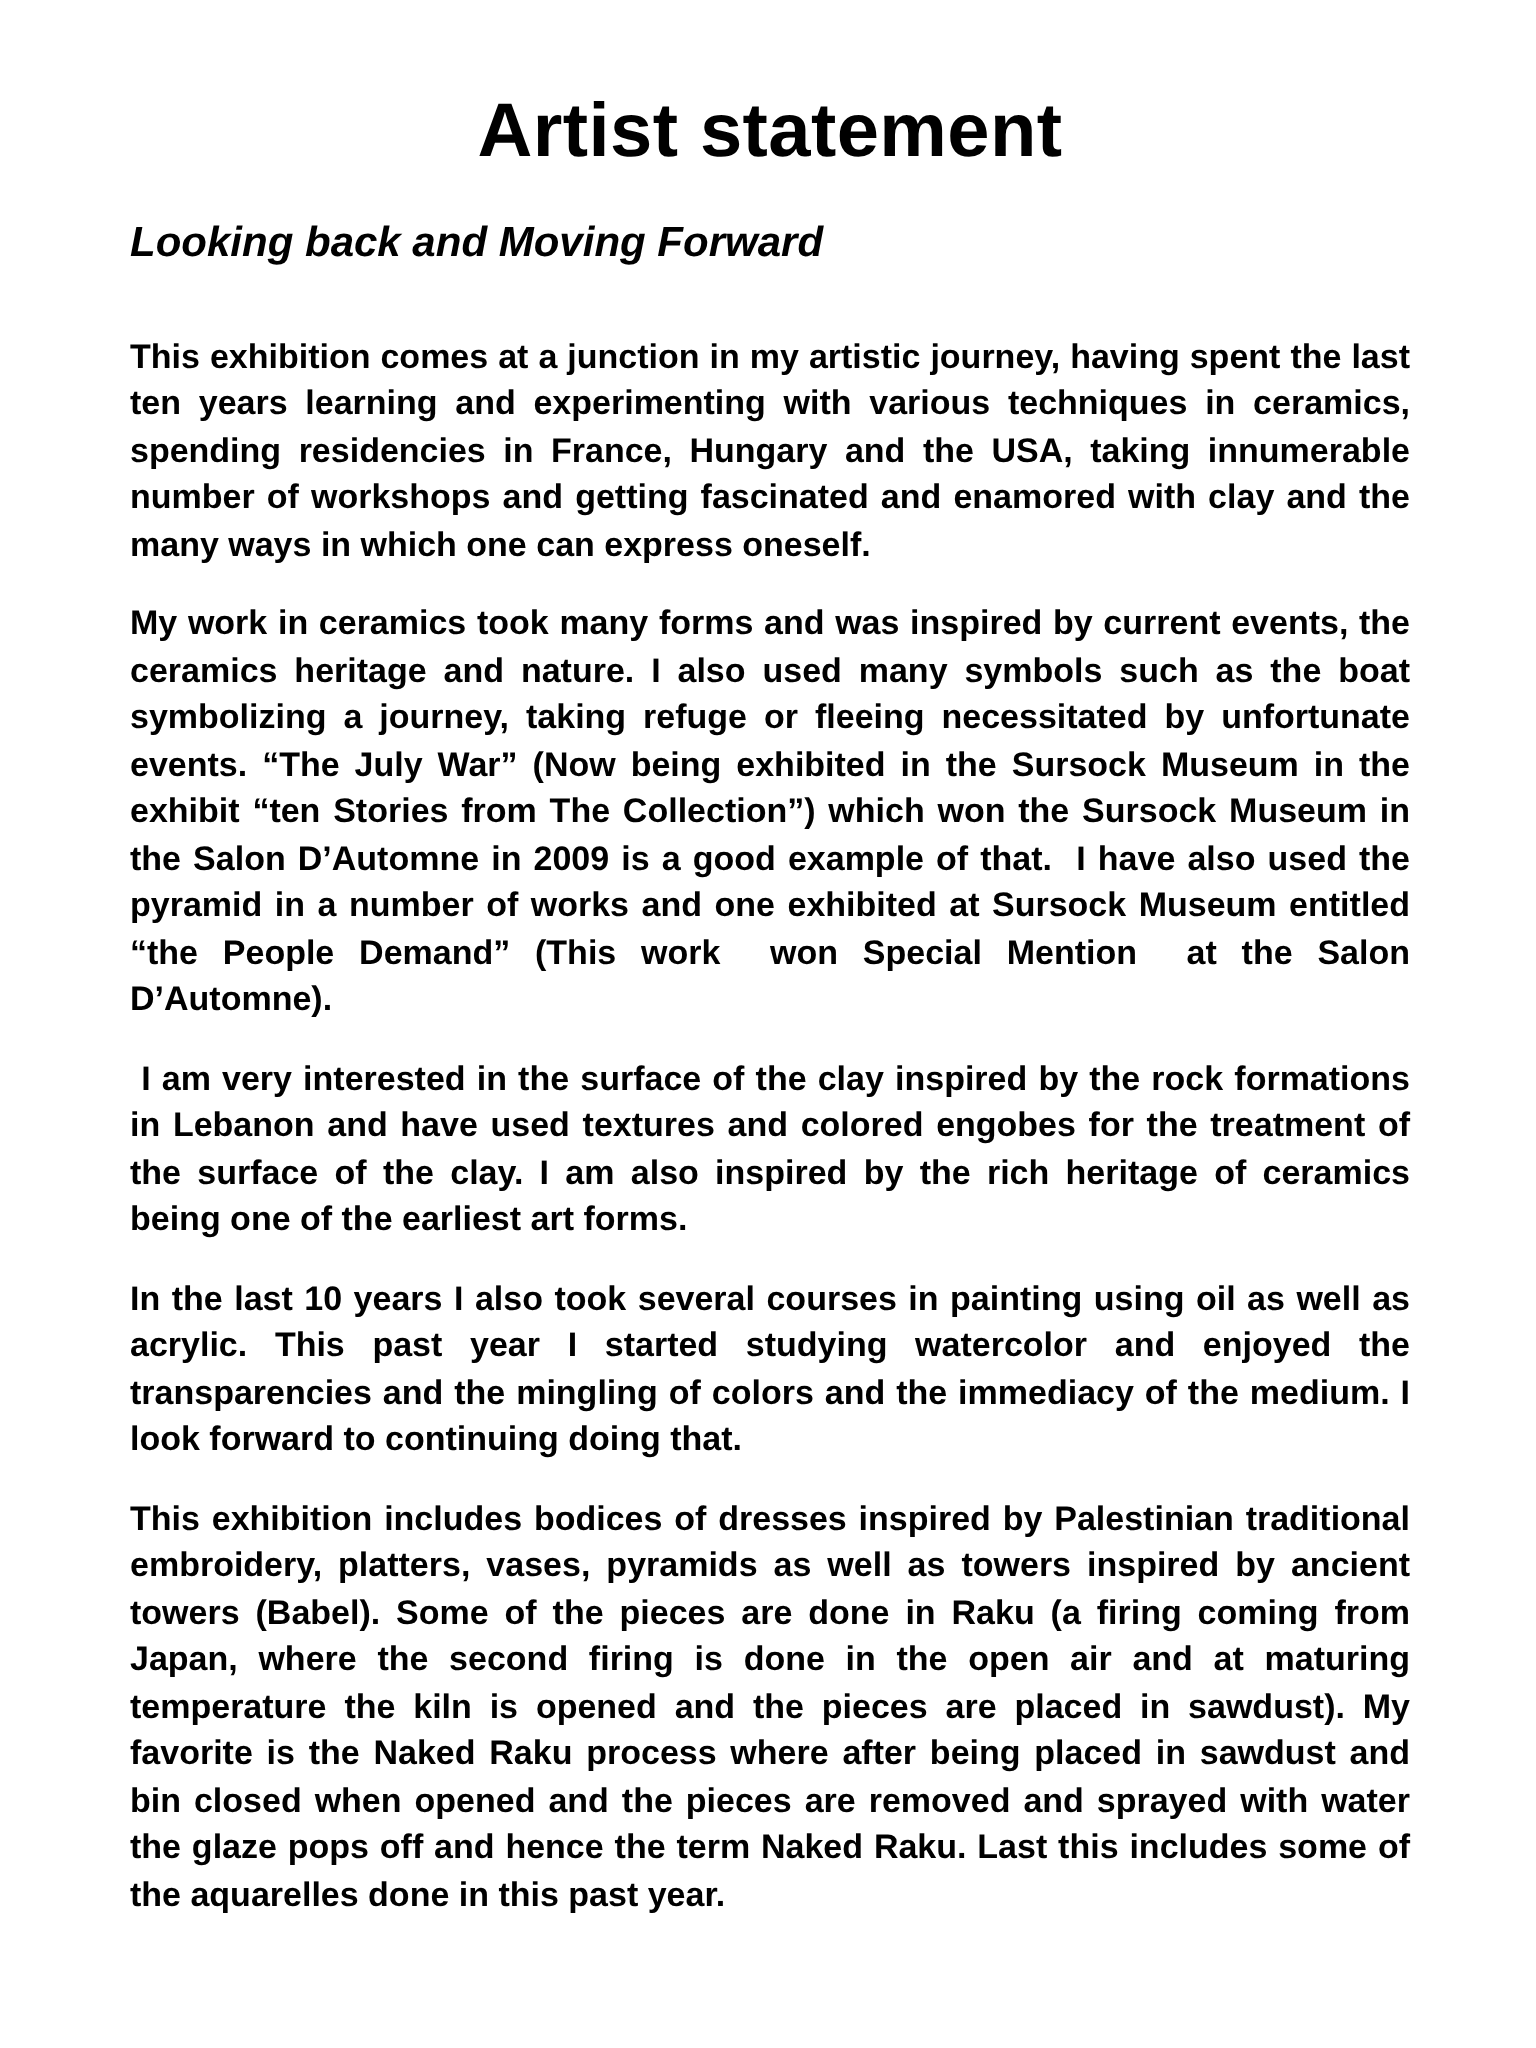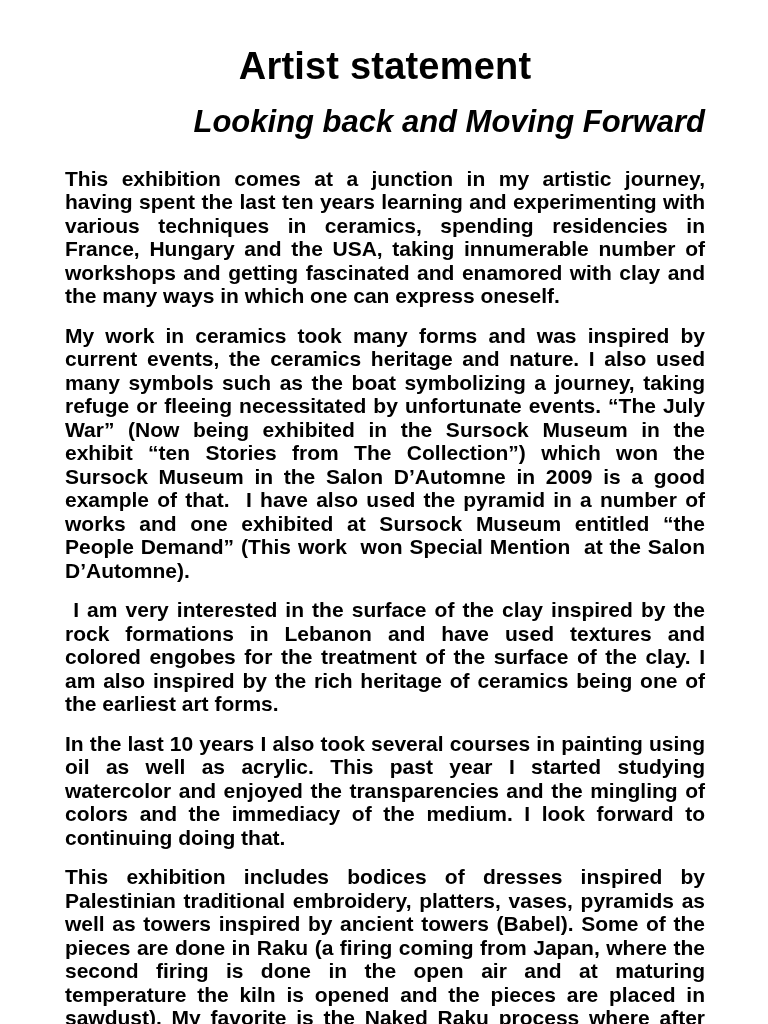--- a/index.html
+++ b/index.html
@@ -22,35 +22,35 @@
   .doc-title {
     margin: 0;
     text-align: center;
     font-size: 38px;
     line-height: 1.2;
     font-weight: bold;
     letter-spacing: 0.2px;
   }
   .doc-subtitle {
     margin: 0;
-    text-align: right;
-    font-size: 31px;
+    text-align: left;
+    font-size: 21px;
     line-height: 43px;
     font-style: italic;
     font-weight: bold;
   }
   .doc-subtitle.first {
     margin-top: 10px;
   }
   .body-text {
     margin-top: 24px;
   }
   .body-text p {
     margin: 0 0 16px 0;
-    font-size: 21px;
+    font-size: 17px;
     line-height: 23.5px;
     text-align: justify;
     text-justify: inter-word;
     white-space: pre-wrap;
     font-weight: bold;
   }
 </style>
 </head>
 <body>
 

